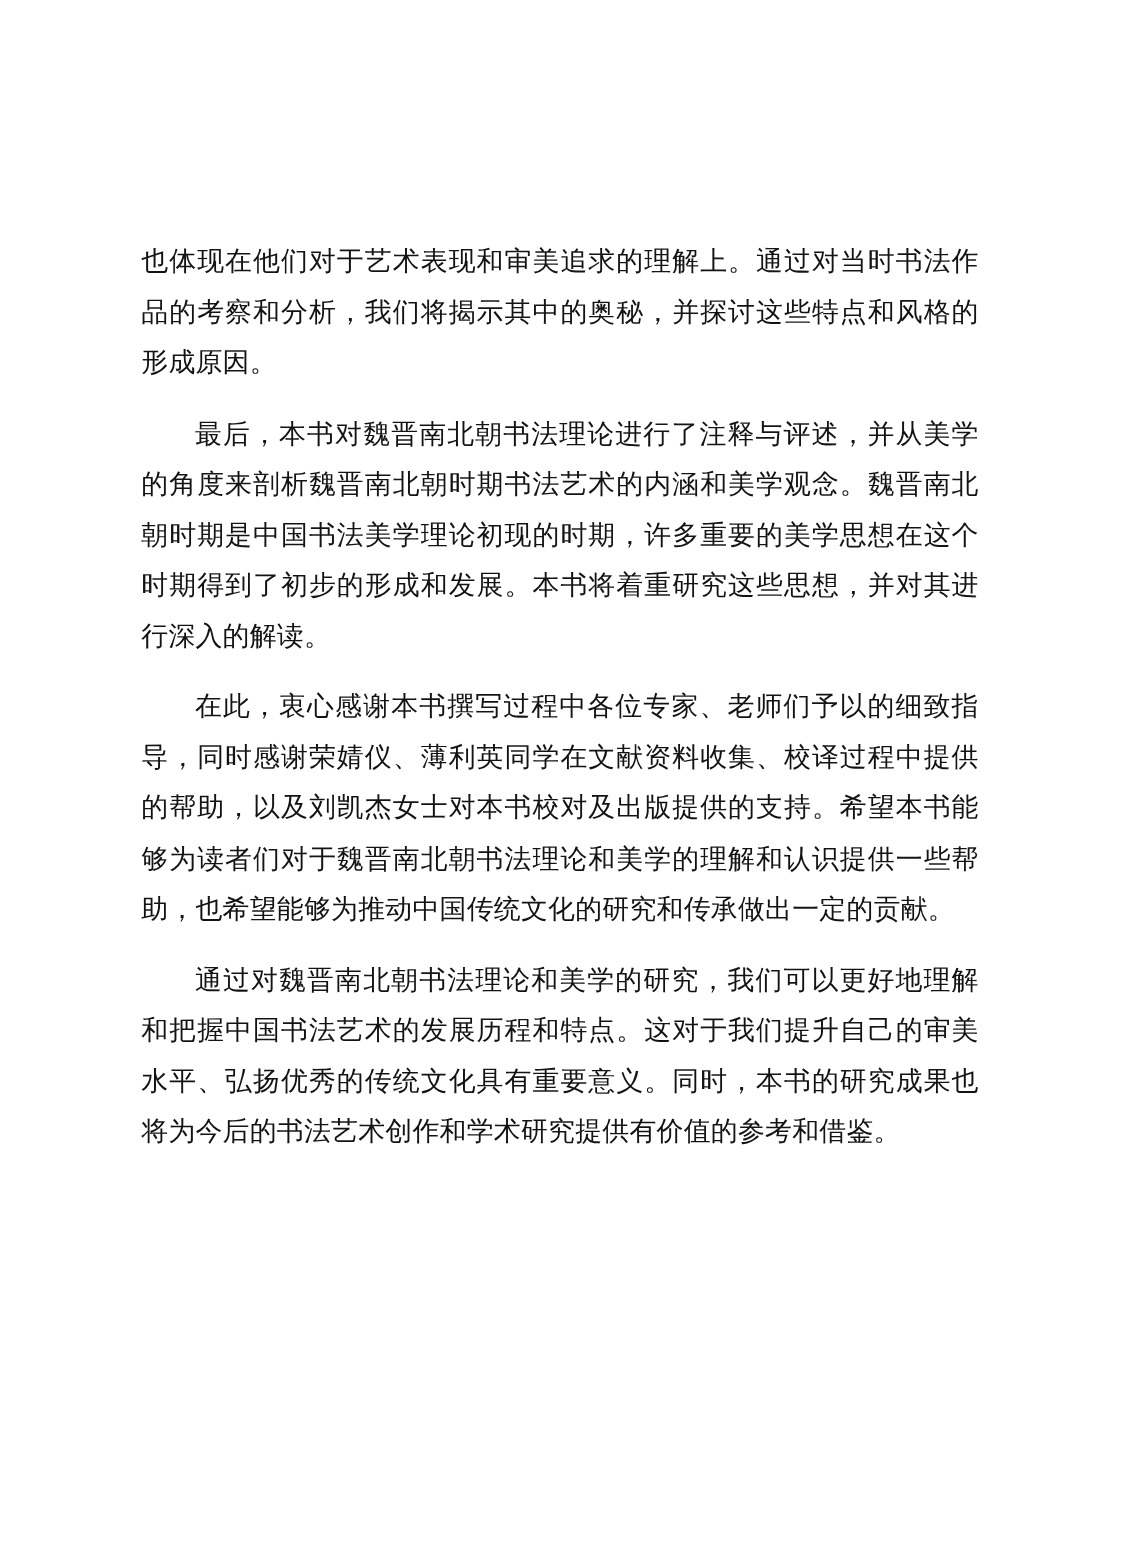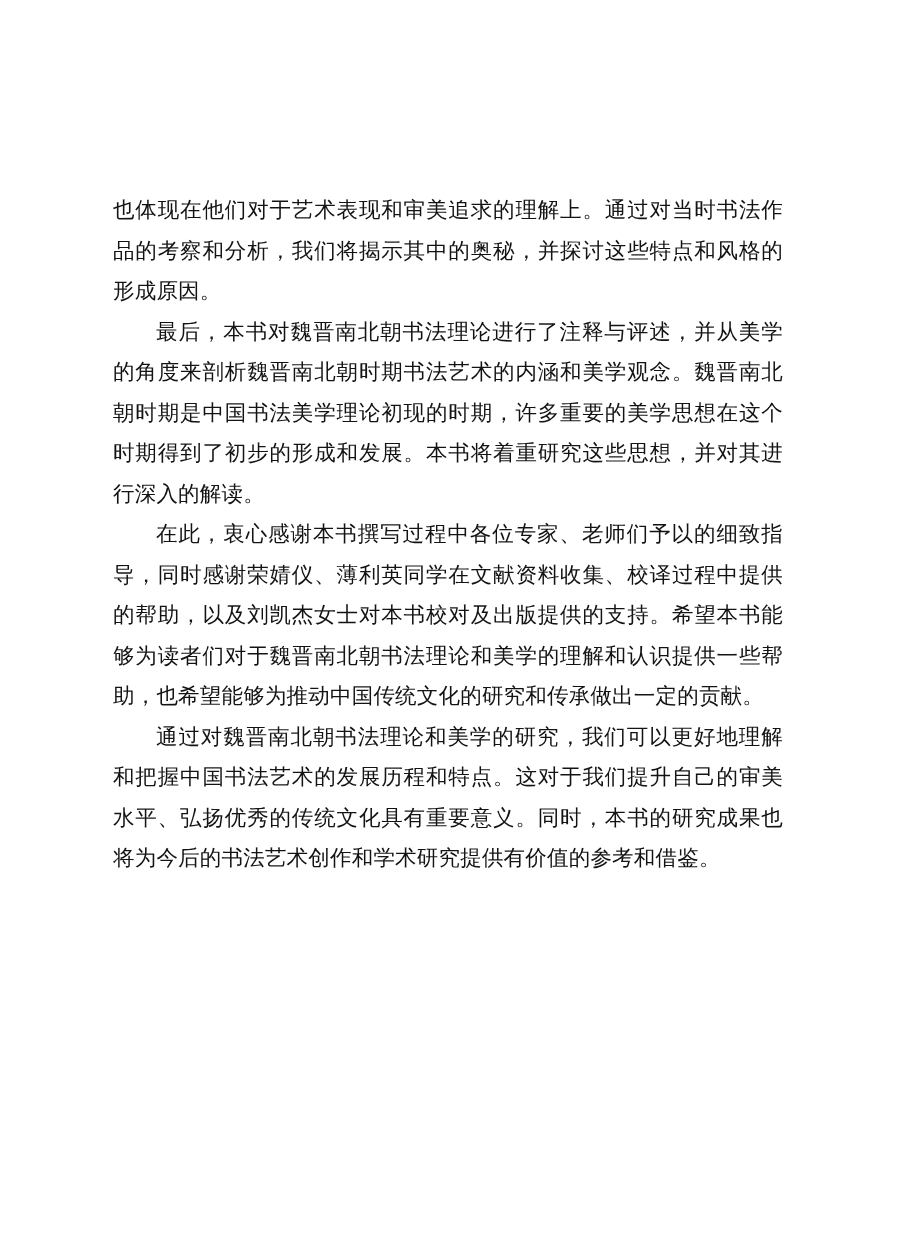--- a/index.html
+++ b/index.html
@@ -32,20 +32,21 @@
     font-size: 21.5px;
     line-height: 40.5px;
     text-align: justify;
     text-justify: inter-ideograph;
     text-indent: 0;
     letter-spacing: 0.2px;
     color: #131313;
   }
   .para.indent {
     text-indent: 2em;
+    margin-top: 16px;
   }
 </style>
 </head>
 <body>
 
 <div class="page">
   <div class="text-block">
     <p class="para">也体现在他们对于艺术表现和审美追求的理解上。通过对当时书法作品的考察和分析，我们将揭示其中的奥秘，并探讨这些特点和风格的形成原因。</p>
     <p class="para indent">最后，本书对魏晋南北朝书法理论进行了注释与评述，并从美学的角度来剖析魏晋南北朝时期书法艺术的内涵和美学观念。魏晋南北朝时期是中国书法美学理论初现的时期，许多重要的美学思想在这个时期得到了初步的形成和发展。本书将着重研究这些思想，并对其进行深入的解读。</p>
     <p class="para indent">在此，衷心感谢本书撰写过程中各位专家、老师们予以的细致指导，同时感谢荣婧仪、薄利英同学在文献资料收集、校译过程中提供的帮助，以及刘凯杰女士对本书校对及出版提供的支持。希望本书能够为读者们对于魏晋南北朝书法理论和美学的理解和认识提供一些帮助，也希望能够为推动中国传统文化的研究和传承做出一定的贡献。</p>

